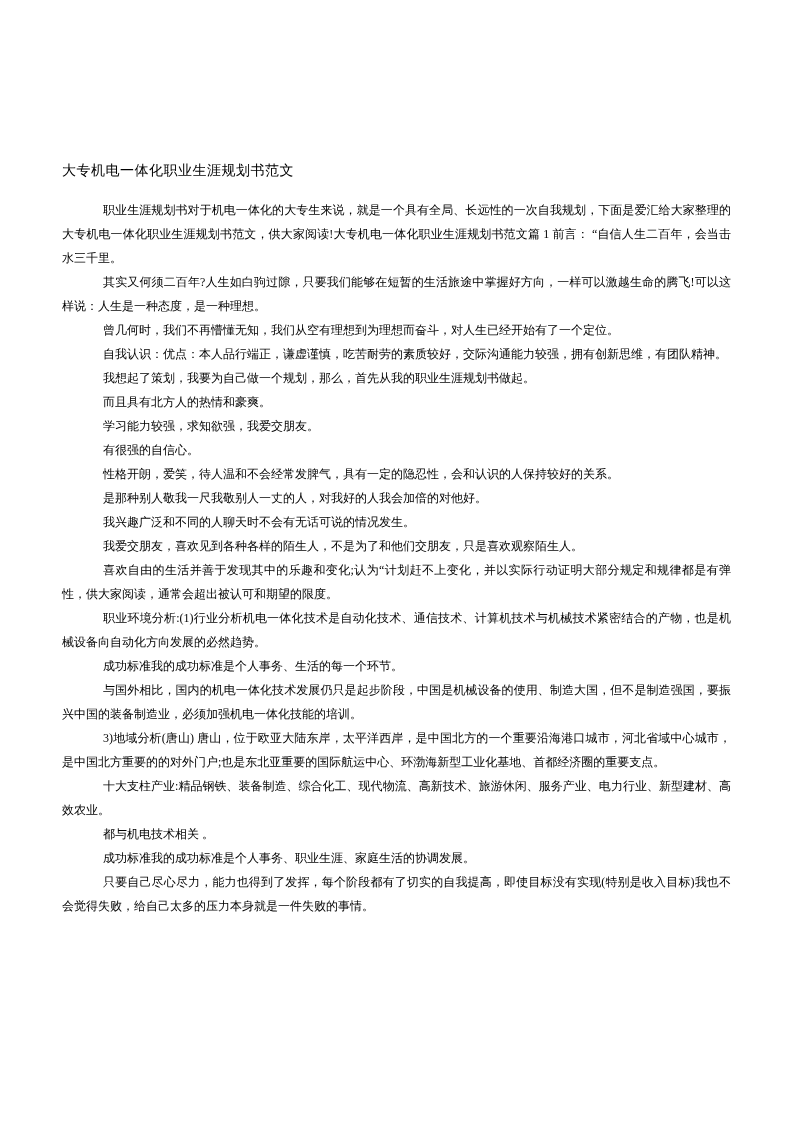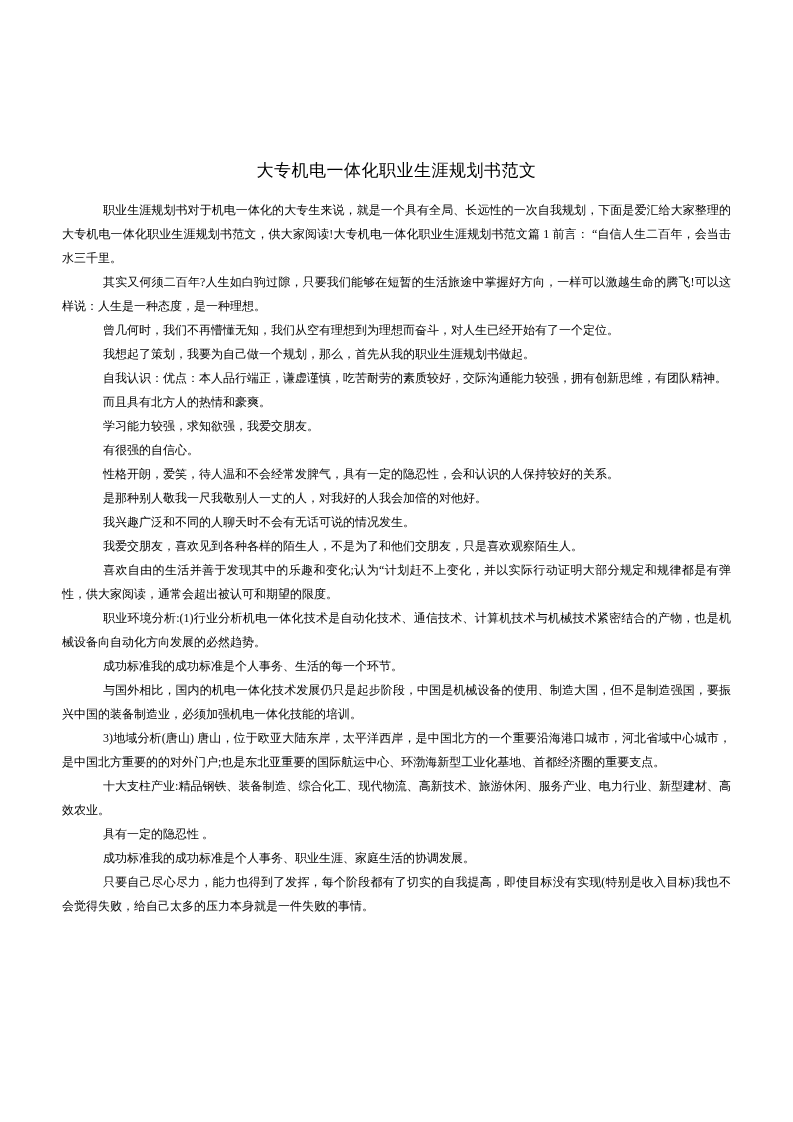--- a/index.html
+++ b/index.html
@@ -20,24 +20,24 @@
     color: #000000;
     font-family: "Liberation Serif", "DejaVu Serif", serif;
   }
   .content {
     position: absolute;
     left: 62px;
     top: 158px;
     width: 669px;
   }
   .doc-title {
-    font-size: 17px;
+    font-size: 14px;
     font-weight: normal;
     line-height: 26px;
-    text-align: center;
+    text-align: left;
     margin: 0 0 14px 0;
     letter-spacing: 0.5px;
   }
   .para {
     font-size: 12px;
     line-height: 24px;
     text-align: justify;
     text-justify: inter-ideograph;
     word-break: break-all;
     text-indent: 41px;
@@ -47,32 +47,32 @@
 </style>
 </head>
 <body>
 
 <div class="page">
   <div class="content">
     <h1 class="doc-title">大专机电一体化职业生涯规划书范文</h1>
     <p class="para">职业生涯规划书对于机电一体化的大专生来说，就是一个具有全局、长远性的一次自我规划，下面是爱汇给大家整理的大专机电一体化职业生涯规划书范文，供大家阅读!大专机电一体化职业生涯规划书范文篇 1 前言： “自信人生二百年，会当击水三千里。</p>
     <p class="para">其实又何须二百年?人生如白驹过隙，只要我们能够在短暂的生活旅途中掌握好方向，一样可以激越生命的腾飞!可以这样说：人生是一种态度，是一种理想。</p>
     <p class="para">曾几何时，我们不再懵懂无知，我们从空有理想到为理想而奋斗，对人生已经开始有了一个定位。</p>
+    <p class="para">自我认识：优点：本人品行端正，谦虚谨慎，吃苦耐劳的素质较好，交际沟通能力较强，拥有创新思维，有团队精神。</p>
     <p class="para">我想起了策划，我要为自己做一个规划，那么，首先从我的职业生涯规划书做起。</p>
-    <p class="para">自我认识：优点：本人品行端正，谦虚谨慎，吃苦耐劳的素质较好，交际沟通能力较强，拥有创新思维，有团队精神。</p>
     <p class="para">而且具有北方人的热情和豪爽。</p>
     <p class="para">学习能力较强，求知欲强，我爱交朋友。</p>
     <p class="para">有很强的自信心。</p>
     <p class="para">性格开朗，爱笑，待人温和不会经常发脾气，具有一定的隐忍性，会和认识的人保持较好的关系。</p>
     <p class="para">是那种别人敬我一尺我敬别人一丈的人，对我好的人我会加倍的对他好。</p>
     <p class="para">我兴趣广泛和不同的人聊天时不会有无话可说的情况发生。</p>
     <p class="para">我爱交朋友，喜欢见到各种各样的陌生人，不是为了和他们交朋友，只是喜欢观察陌生人。</p>
     <p class="para">喜欢自由的生活并善于发现其中的乐趣和变化;认为“计划赶不上变化，并以实际行动证明大部分规定和规律都是有弹性，供大家阅读，通常会超出被认可和期望的限度。</p>
     <p class="para">职业环境分析:(1)行业分析机电一体化技术是自动化技术、通信技术、计算机技术与机械技术紧密结合的产物，也是机械设备向自动化方向发展的必然趋势。</p>
     <p class="para">成功标准我的成功标准是个人事务、生活的每一个环节。</p>
     <p class="para">与国外相比，国内的机电一体化技术发展仍只是起步阶段，中国是机械设备的使用、制造大国，但不是制造强国，要振兴中国的装备制造业，必须加强机电一体化技能的培训。</p>
     <p class="para">3)地域分析(唐山) 唐山，位于欧亚大陆东岸，太平洋西岸，是中国北方的一个重要沿海港口城市，河北省域中心城市，是中国北方重要的的对外门户;也是东北亚重要的国际航运中心、环渤海新型工业化基地、首都经济圈的重要支点。</p>
     <p class="para">十大支柱产业:精品钢铁、装备制造、综合化工、现代物流、高新技术、旅游休闲、服务产业、电力行业、新型建材、高效农业。</p>
-    <p class="para">具有一定的隐忍性 。</p>
+    <p class="para">都与机电技术相关 。</p>
     <p class="para">成功标准我的成功标准是个人事务、职业生涯、家庭生活的协调发展。</p>
     <p class="para">只要自己尽心尽力，能力也得到了发挥，每个阶段都有了切实的自我提高，即使目标没有实现(特别是收入目标)我也不会觉得失败，给自己太多的压力本身就是一件失败的事情。</p>
   </div>
 </div>
 
 </body></html>

